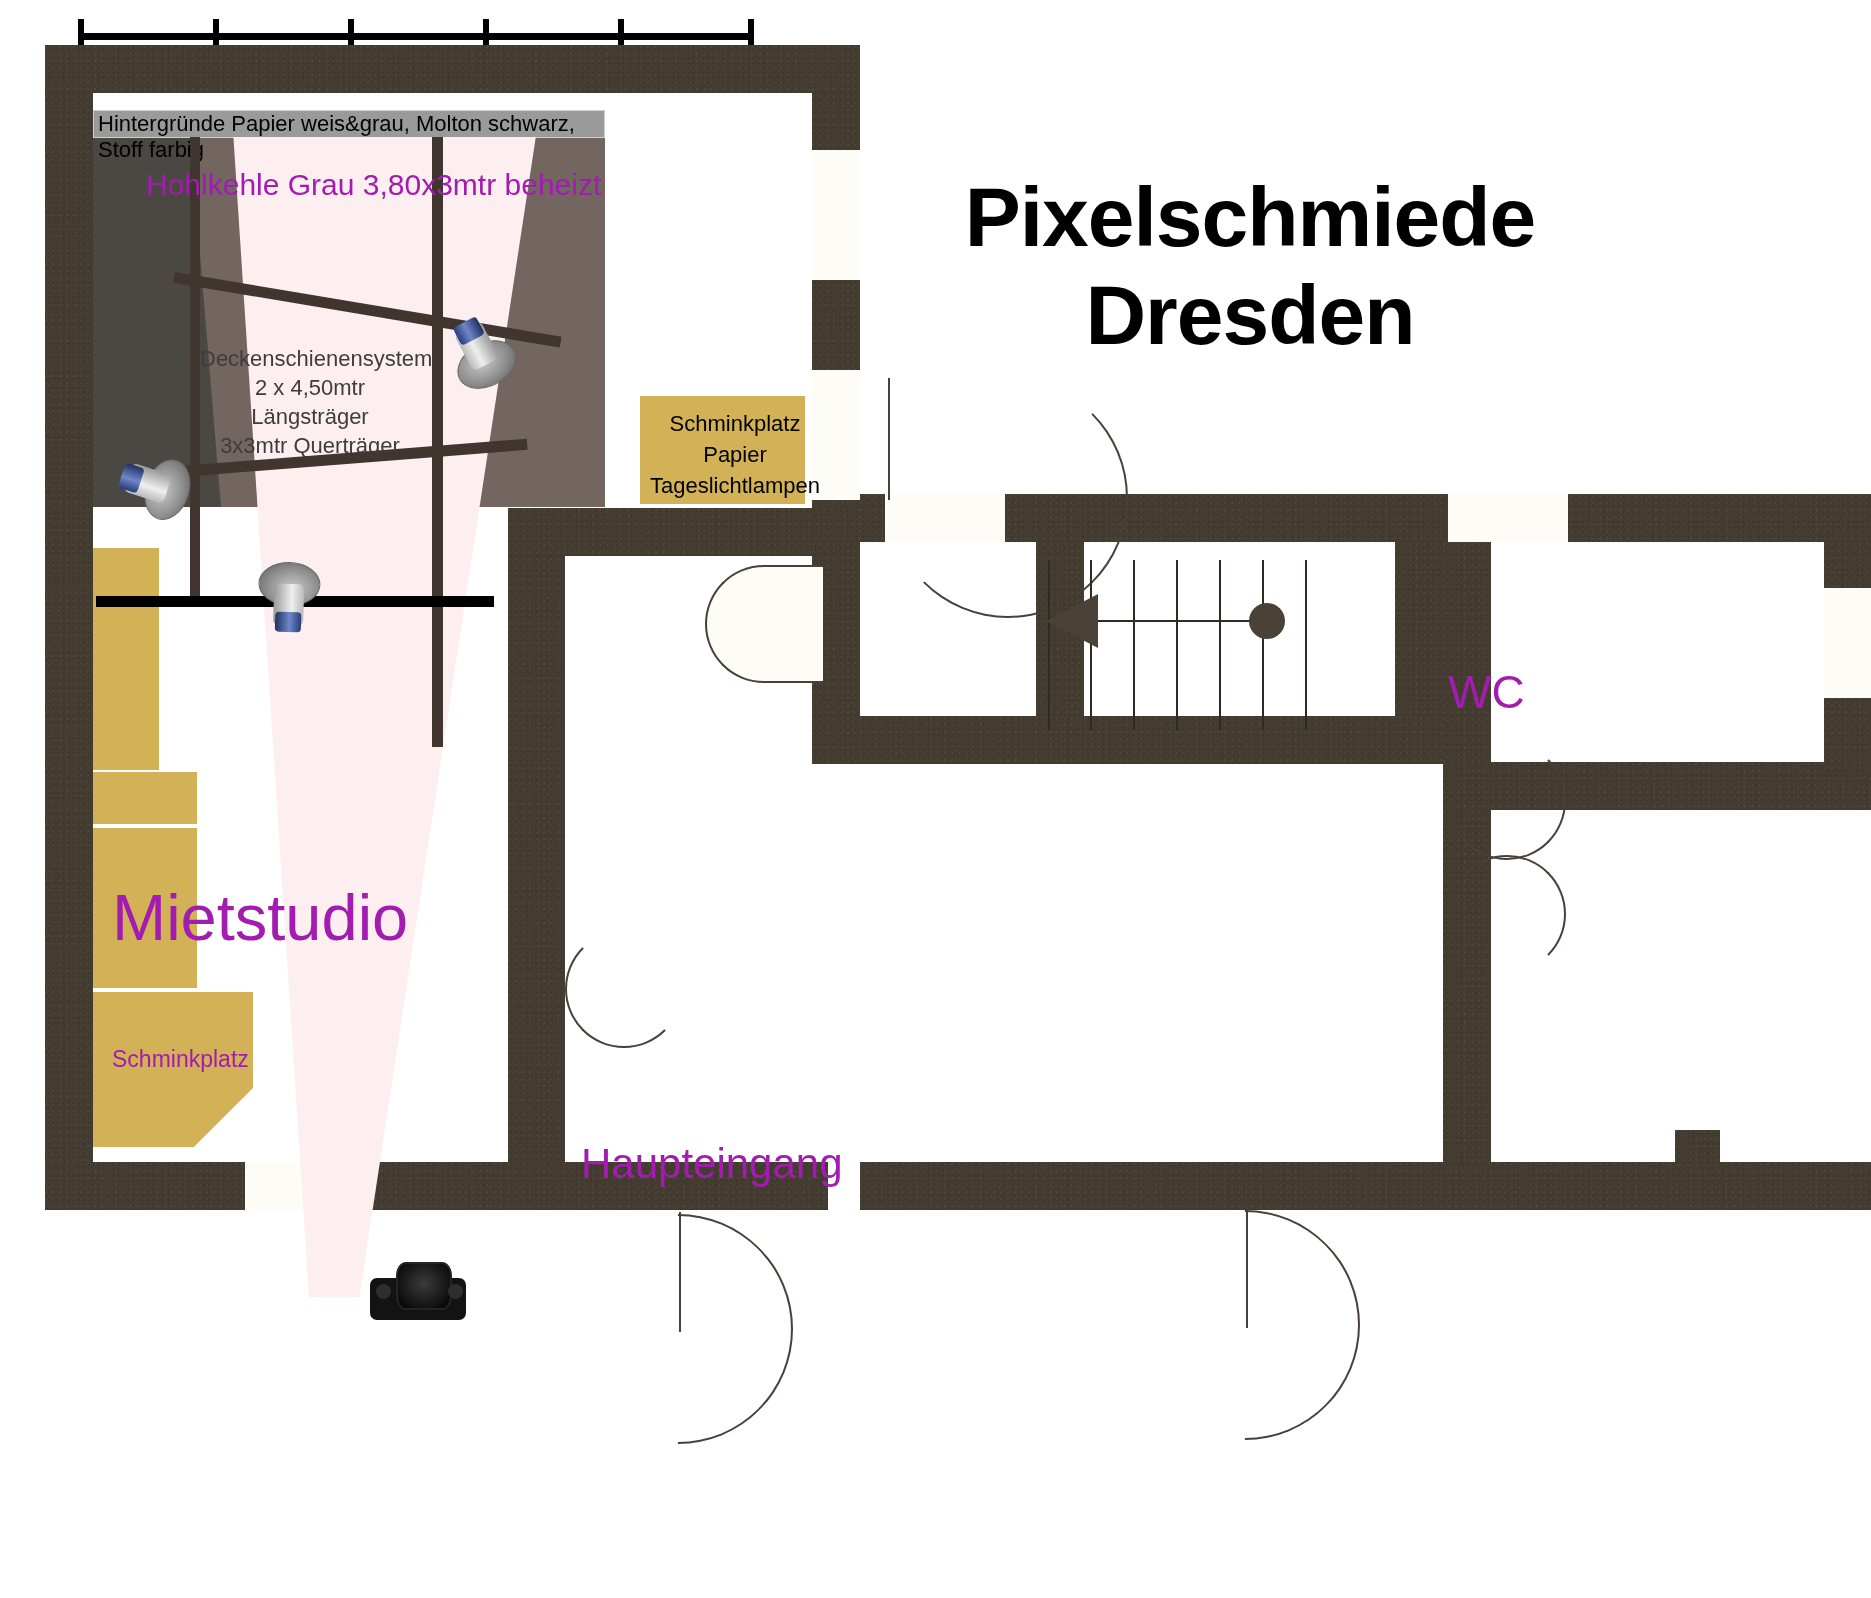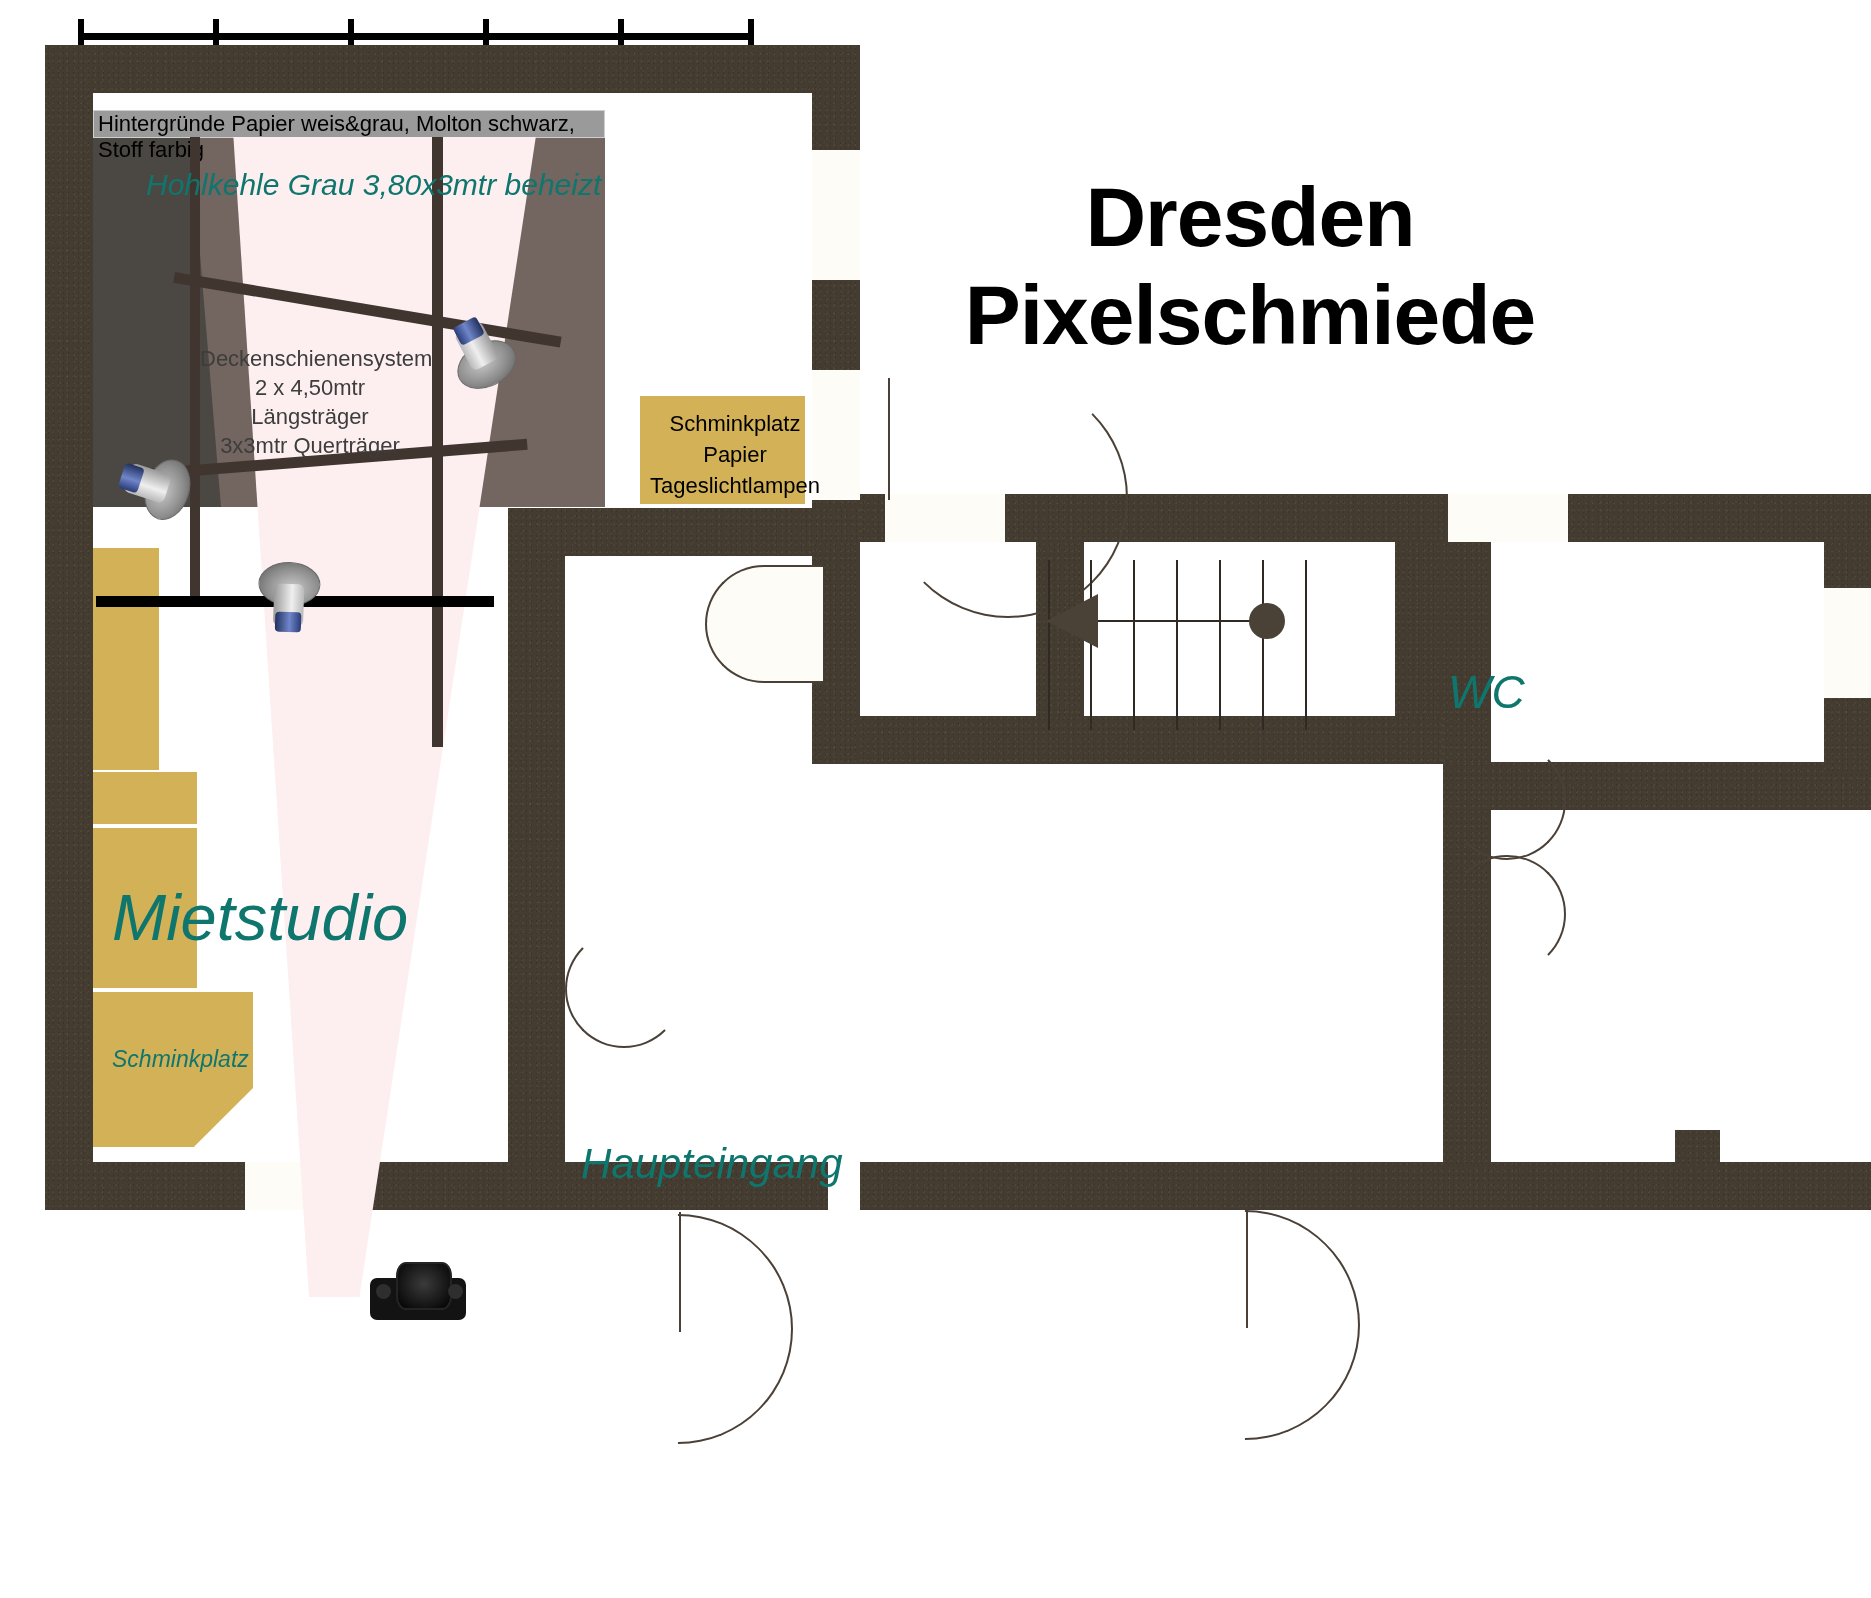--- a/index.html
+++ b/index.html
@@ -20,21 +20,21 @@
   .wall {
     position: absolute;
     background-color: #443c31;
     background-image:
       radial-gradient(circle at 20% 30%, rgba(255,255,255,.055) 0 1px, transparent 1px),
       radial-gradient(circle at 70% 65%, rgba(0,0,0,.14) 0 1px, transparent 1px),
       radial-gradient(circle at 45% 85%, rgba(255,255,255,.04) 0 1px, transparent 1px);
     background-size: 7px 7px, 5px 5px, 9px 9px;
   }
   .gold { position: absolute; background: #d3b157; }
-  .txt  { position: absolute; color: #0f766e; white-space: nowrap; font-style: italic; }
+  .txt  { position: absolute; color: #a21caf; white-space: nowrap; }
   .arc  { position: absolute; border: 2px solid #4a4037; border-radius: 50%; }
   .line { position: absolute; background: #000; }
   .rail { position: absolute; background: #41362f; }
 
   
   #ruler-bar { position: absolute; left: 78px; top: 33px; width: 675px; height: 7px; background: #000; }
   .rtick { position: absolute; width: 6px; height: 34px; background: #000; top: 19px; }
   .rlabel {
     position: absolute; top: 48px; font-size: 41px; color: #000;
     width: 90px; text-align: center;
@@ -130,22 +130,22 @@
   <div class="rtick" style="left:748px;"></div>
 
   <div class="rlabel" style="left:65px;">mtr</div>
   <div class="rlabel" style="left:170px;">1</div>
   <div class="rlabel" style="left:305px;">2</div>
   <div class="rlabel" style="left:440px;">3</div>
   <div class="rlabel" style="left:575px;">4</div>
   <div class="rlabel" style="left:706px;">5</div>
 
   <div id="title">
+    <div>Pixelschmiede</div>
     <div>Dresden</div>
-    <div>Pixelschmiede</div>
   </div>
 
   <div class="wall" style="left:45px; top:45px; width:815px; height:48px;"></div>
 
   <div class="wall" style="left:45px; top:45px; width:48px; height:1165px;"></div>
 
   <div class="wall" style="left:45px; top:1162px; width:520px; height:48px;"></div>
 
   <div style="position:absolute; left:245px; top:1162px; width:125px; height:48px; background:#fdfcf7;"></div>
 

